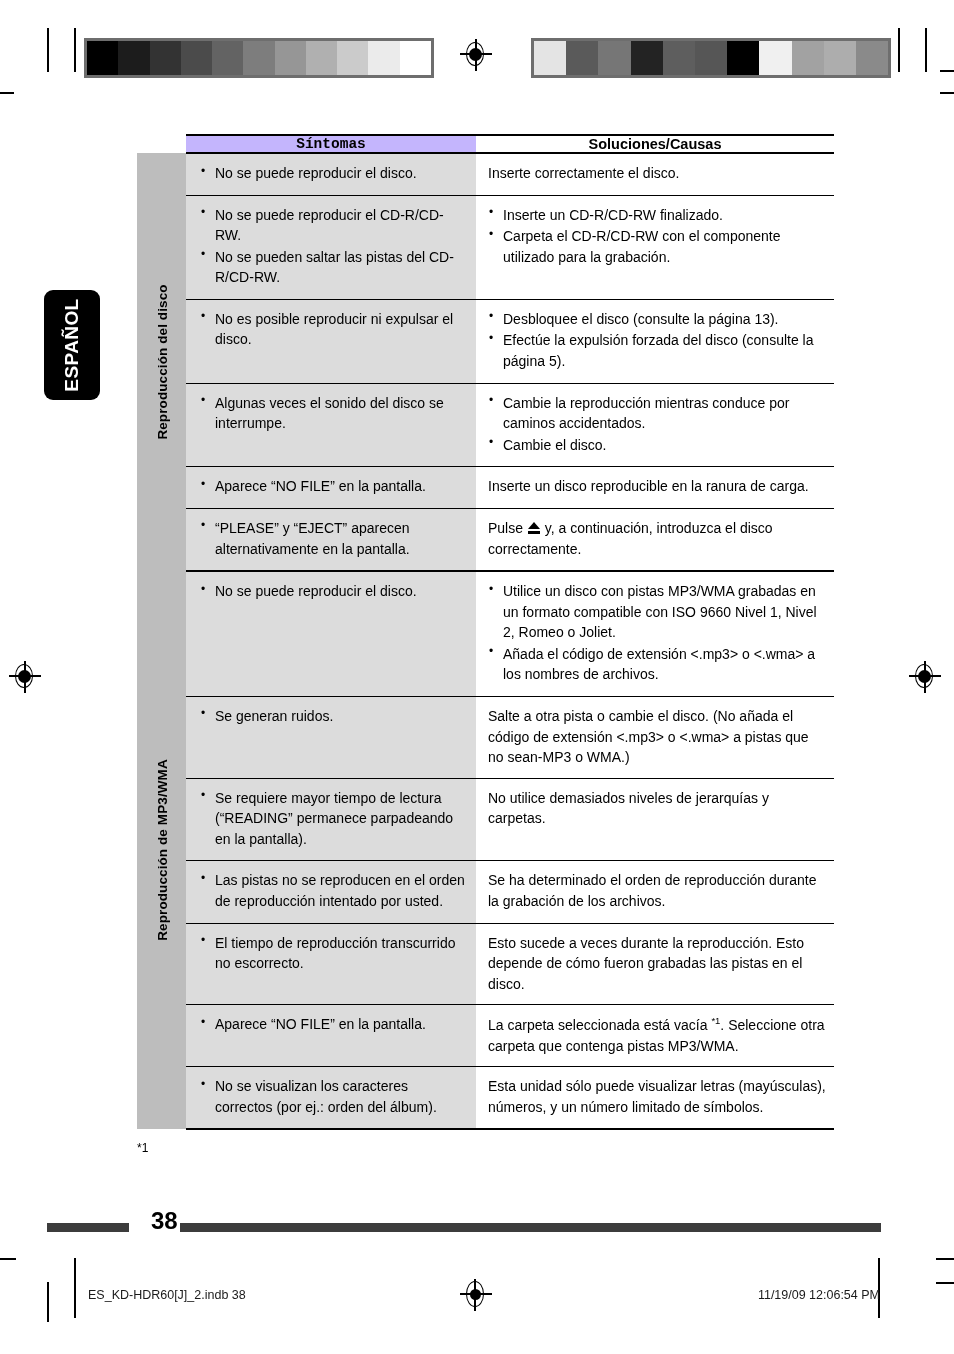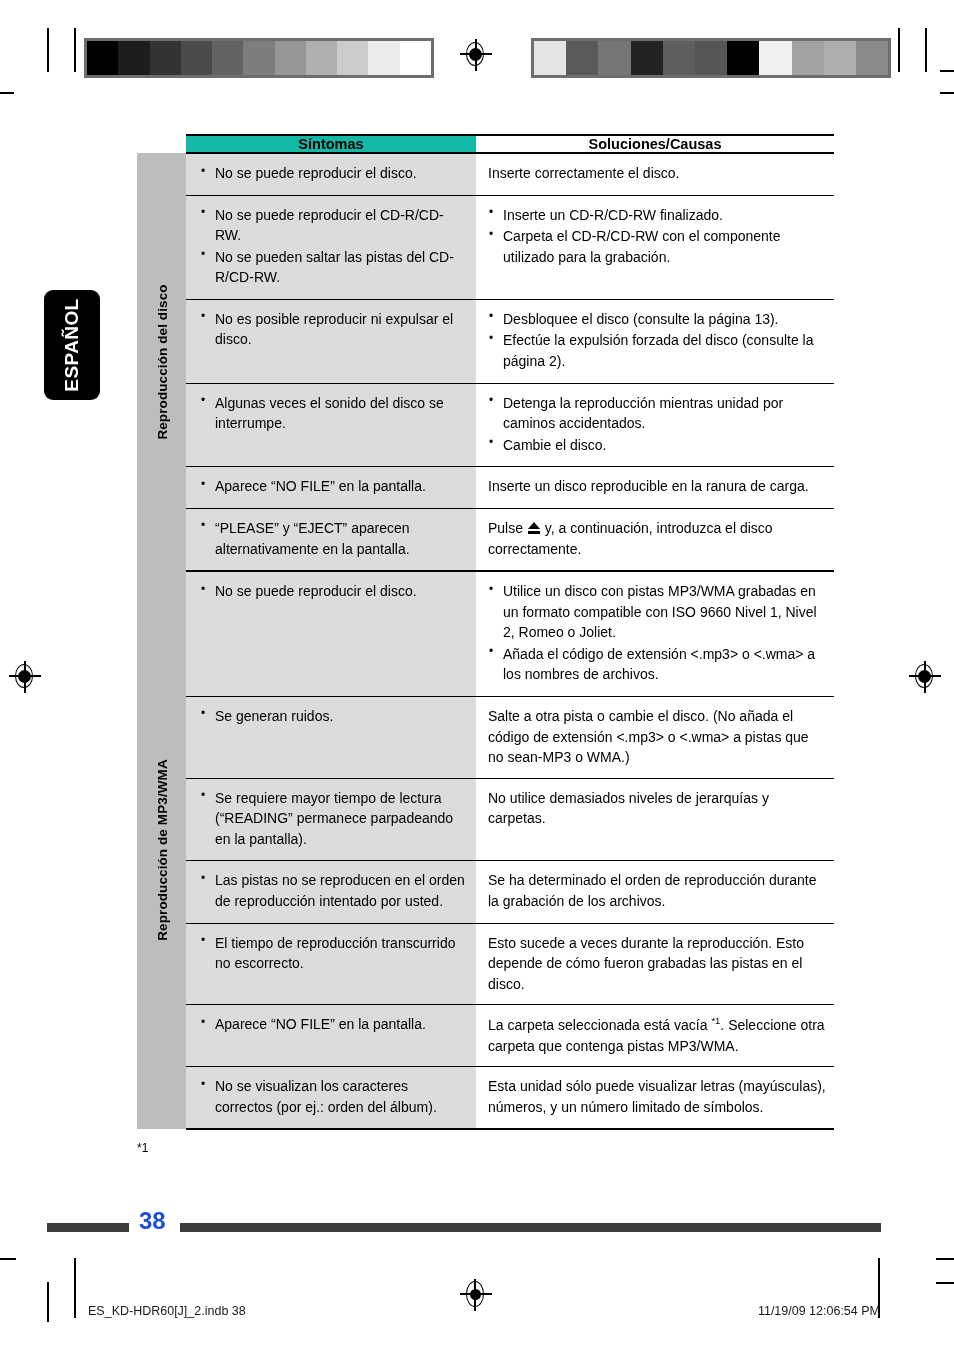--- a/index.html
+++ b/index.html
@@ -112,21 +112,21 @@
     font-weight: bold;
     letter-spacing: 0.1px;
   }
 
   .hdr-sym, .hdr-sol {
     font-size: 14.5px;
     font-weight: bold;
     padding: 12px 10px 11px 14px;
     border-bottom: 2.2px solid #000;
   }
-  .hdr-sym { background: #14b8a6; }
+  .hdr-sym { background: #c4b5fd; font-family: Liberation Mono, monospace; }
   .hdr-sol { background: #ffffff; padding-left: 12px; }
   .hdr-top { border-top: 2.2px solid #000; }
 
   td.sym {
     background: #dcdcdc;
     font-size: 14px;
     line-height: 1.47;
     padding: 9px 8px 10px 14px;
     border-bottom: 1.4px solid #000;
   }
@@ -188,31 +188,30 @@
     font-size: 13.5px;
     font-style: italic;
     display: flex;
     gap: 9px;
   }
   .footnote .fn-mark { font-style: normal; font-size: 12px; padding-top: 1px; }
 
   
   .pagebar { position: absolute; left: 47px; top: 1219px; width: 834px; height: 16px; }
   .pagebar .seg-left  { position: absolute; left: 0;   top: 4px; width: 82px;  height: 9px; background: #3c3c3c; }
-  .pagebar .pagenum   { position: absolute; left: 92px; top: -12px; font-size: 24px; font-weight: bold; color: #1d4ed8; }
+  .pagebar .pagenum   { position: absolute; left: 104px; top: -12px; font-size: 24px; font-weight: bold; color: #000000; }
   .pagebar .seg-right { position: absolute; left: 133px; top: 4px; width: 701px; height: 9px; background: #3c3c3c; }
 
   
   .slug {
     position: absolute;
     top: 1288px;
     font-size: 12.5px;
     color: #1a1a1a;
     white-space: nowrap;
-    margin-top: 16px;
   }
   .slug.file { left: 88px; }
   .slug.date { right: 74px; }
 
   .slug-reg {
     position: absolute;
     left: 462px; top: 1281px;
     width: 28px; height: 28px;
   }
   .slug-reg .ring2 {
@@ -339,34 +338,34 @@
 
   <tr>
     <td class="sym">
       <ul class="blist">
         <li>No es posible reproducir ni expulsar el disco.</li>
       </ul>
     </td>
     <td class="sol">
       <ul class="blist">
         <li>Desbloquee el disco (consulte la página 13).</li>
-        <li>Efectúe la expulsión forzada del disco (consulte la página 2).</li>
+        <li>Efectúe la expulsión forzada del disco (consulte la página 5).</li>
       </ul>
     </td>
   </tr>
 
   <tr>
     <td class="sym">
       <ul class="blist">
         <li>Algunas veces el sonido del disco se interrumpe.</li>
       </ul>
     </td>
     <td class="sol">
       <ul class="blist">
-        <li>Detenga la reproducción mientras unidad por caminos accidentados.</li>
+        <li>Cambie la reproducción mientras conduce por caminos accidentados.</li>
         <li>Cambie el disco.</li>
       </ul>
     </td>
   </tr>
 
   <tr>
     <td class="sym">
       <ul class="blist">
         <li>Aparece “NO FILE” en la pantalla.</li>
       </ul>

